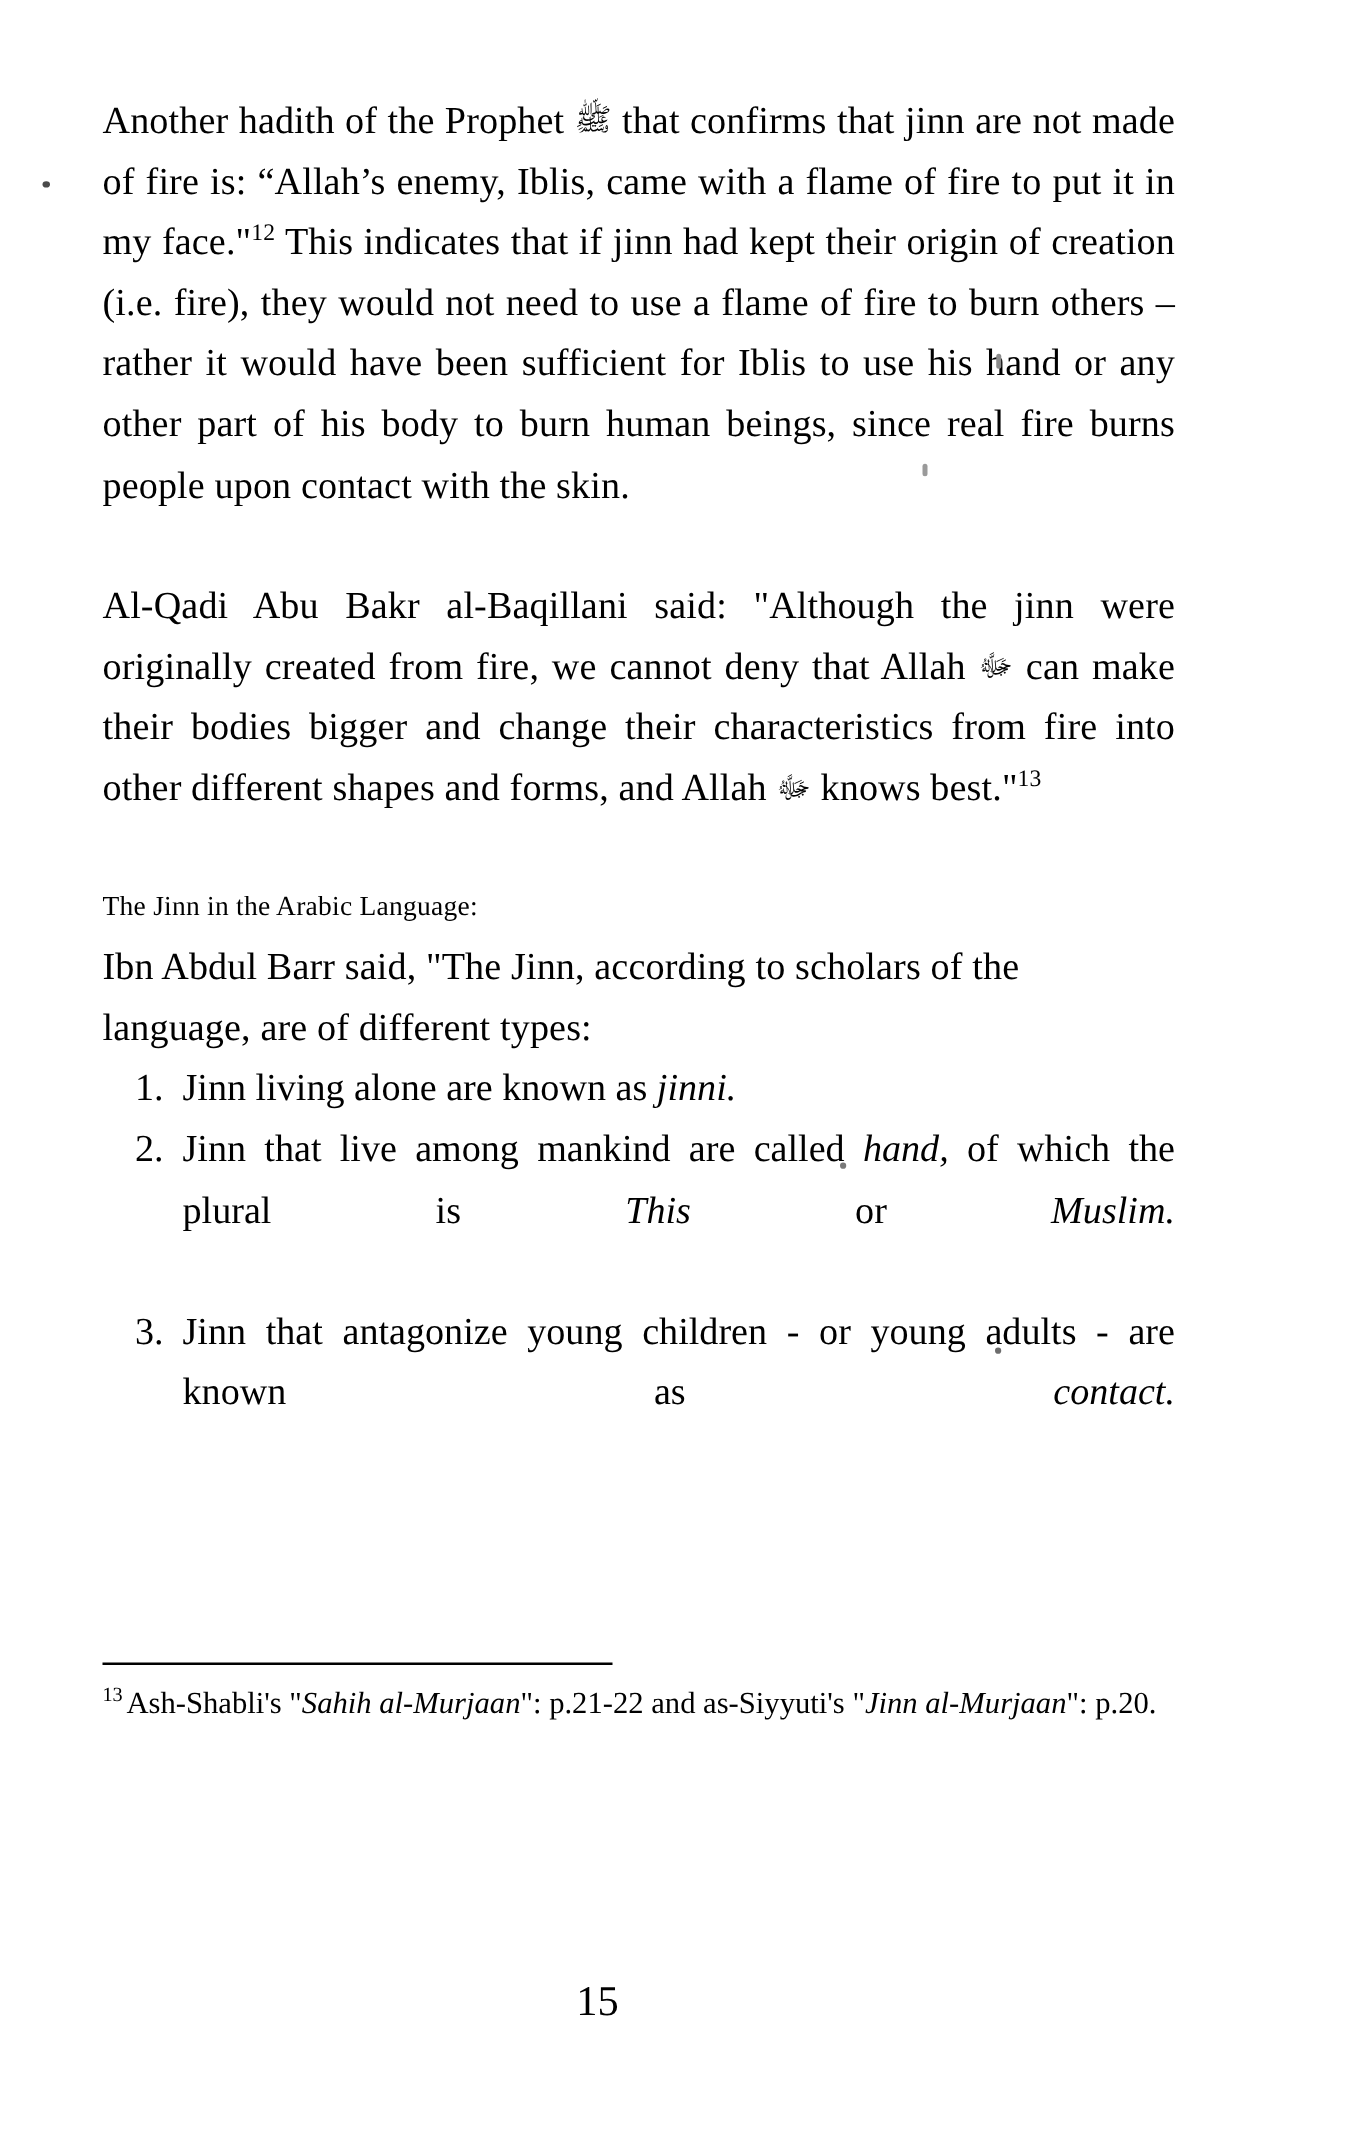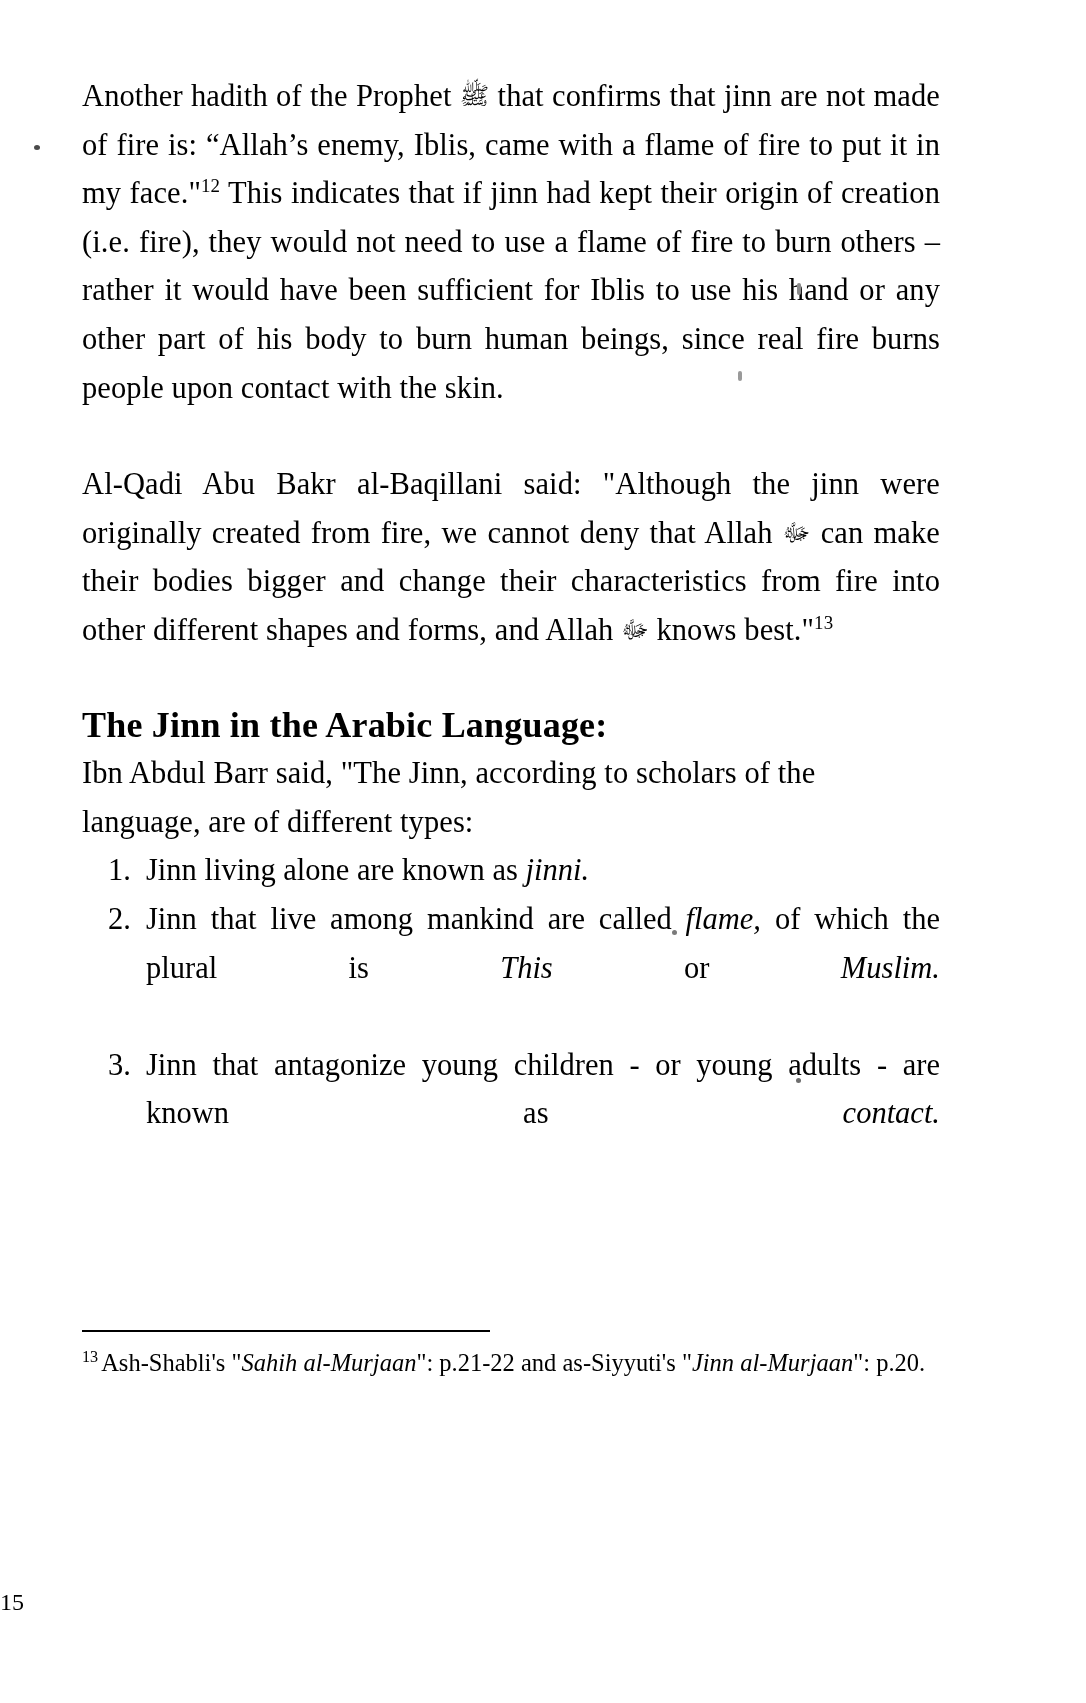--- a/index.html
+++ b/index.html
@@ -42,23 +42,23 @@
 
   .par-gap {
     height: 48px;
   }
   .par-gap-small {
     height: 46px;
   }
 
   .heading {
     margin: 0;
-    font-size: 36px;
+    font-size: 22px;
     line-height: 48.6px;
-    font-weight: bold;
+    font-weight: normal;
     letter-spacing: 0.2px;
   }
 
   .list {
     margin: 0;
     padding: 0;
     list-style: none;
   }
   .list-item {
     position: relative;
@@ -126,21 +126,22 @@
     vertical-align: super;
     line-height: 0;
     margin-right: 3px;
   }
 
   .page-number {
     position: absolute;
     left: 0;
     top: 1585px;
     width: 956px;
-    font-size: 24px;
+    text-align: center;
+    font-size: 34px;
     line-height: 34px;
   }
 
   .speck {
     position: absolute;
     background: #4a4a4a;
     border-radius: 50%;
   }
   .speck-a { left: 34px; top: 145px; width: 6px; height: 5px; }
   .speck-b { left: 672px; top: 930px; width: 5px; height: 5px; background: #7a7a7a; }
@@ -171,21 +172,21 @@
 
     <p class="body-par" style="text-align:left;">Ibn Abdul Barr said, "The Jinn, according to scholars of the language, are of different types:</p>
 
     <ol class="list">
       <li class="list-item single">
         <span class="num">1.</span>
         <span class="itm-text">Jinn living alone are known as <i>jinni.</i></span>
       </li>
       <li class="list-item">
         <span class="num">2.</span>
-        <span class="itm-text">Jinn that live among mankind are called <i>flame,</i> of which the plural is <i>This</i> or <i>Muslim.</i></span>
+        <span class="itm-text">Jinn that live among mankind are called <i>hand,</i> of which the plural is <i>This</i> or <i>Muslim.</i></span>
       </li>
       <li class="list-item">
         <span class="num">3.</span>
         <span class="itm-text">Jinn that antagonize young children - or young adults - are known as <i>contact.</i></span>
       </li>
     </ol>
 
   </div>
 
   <div class="footnote-area">

